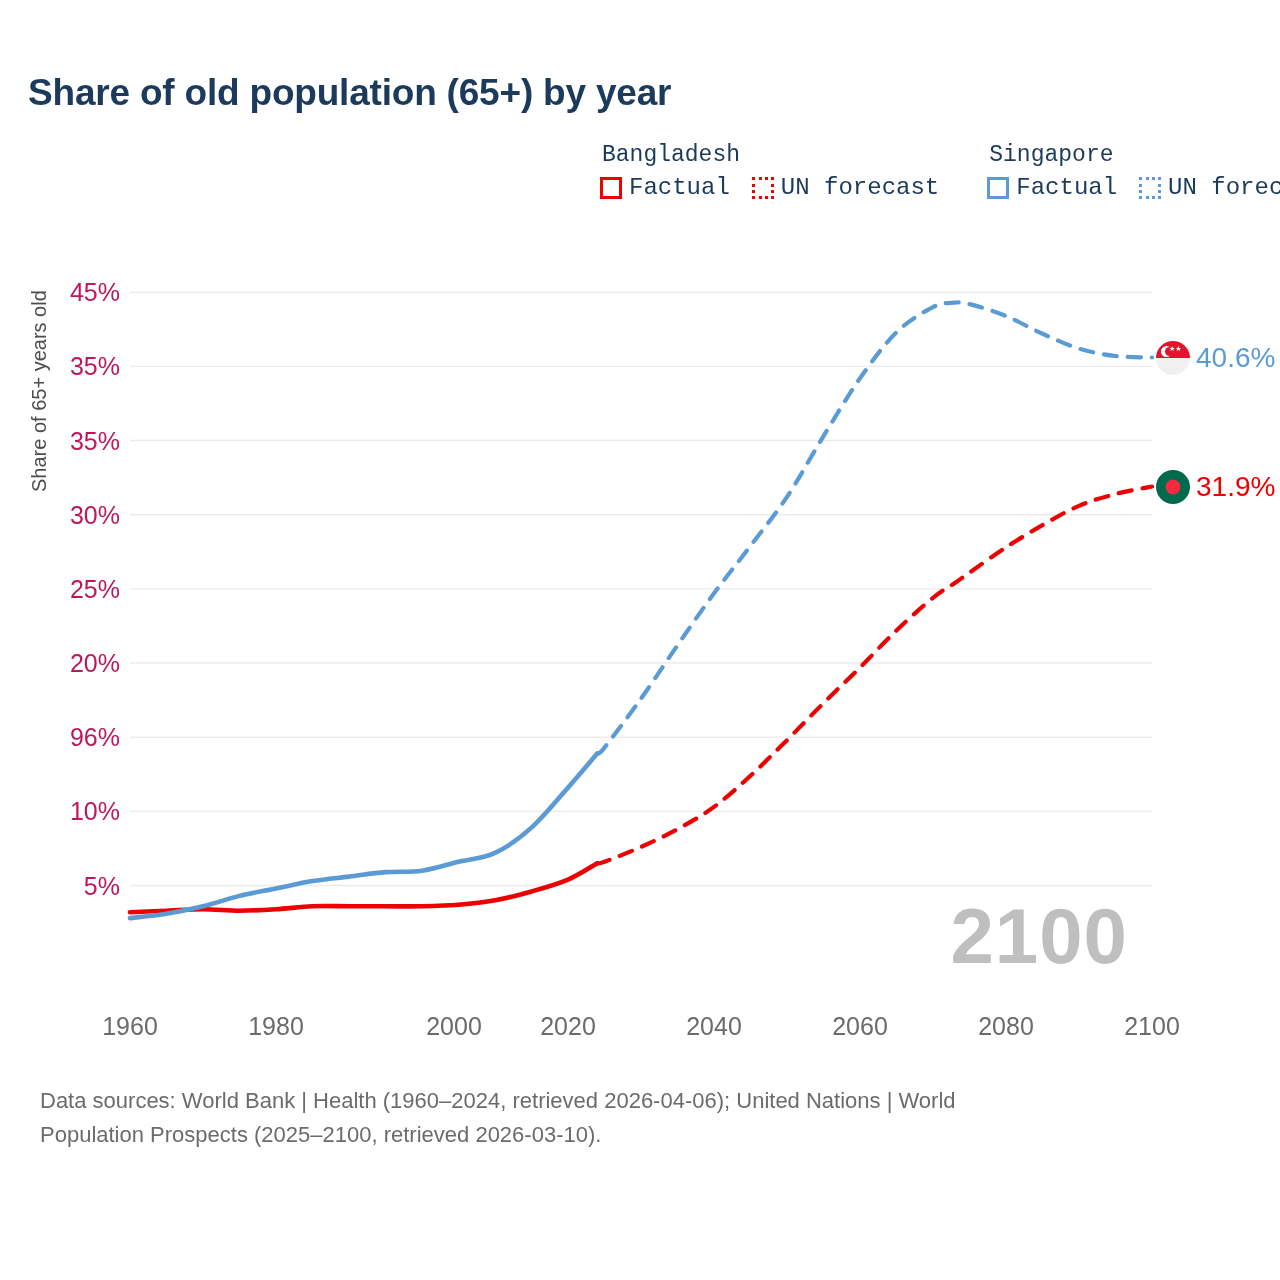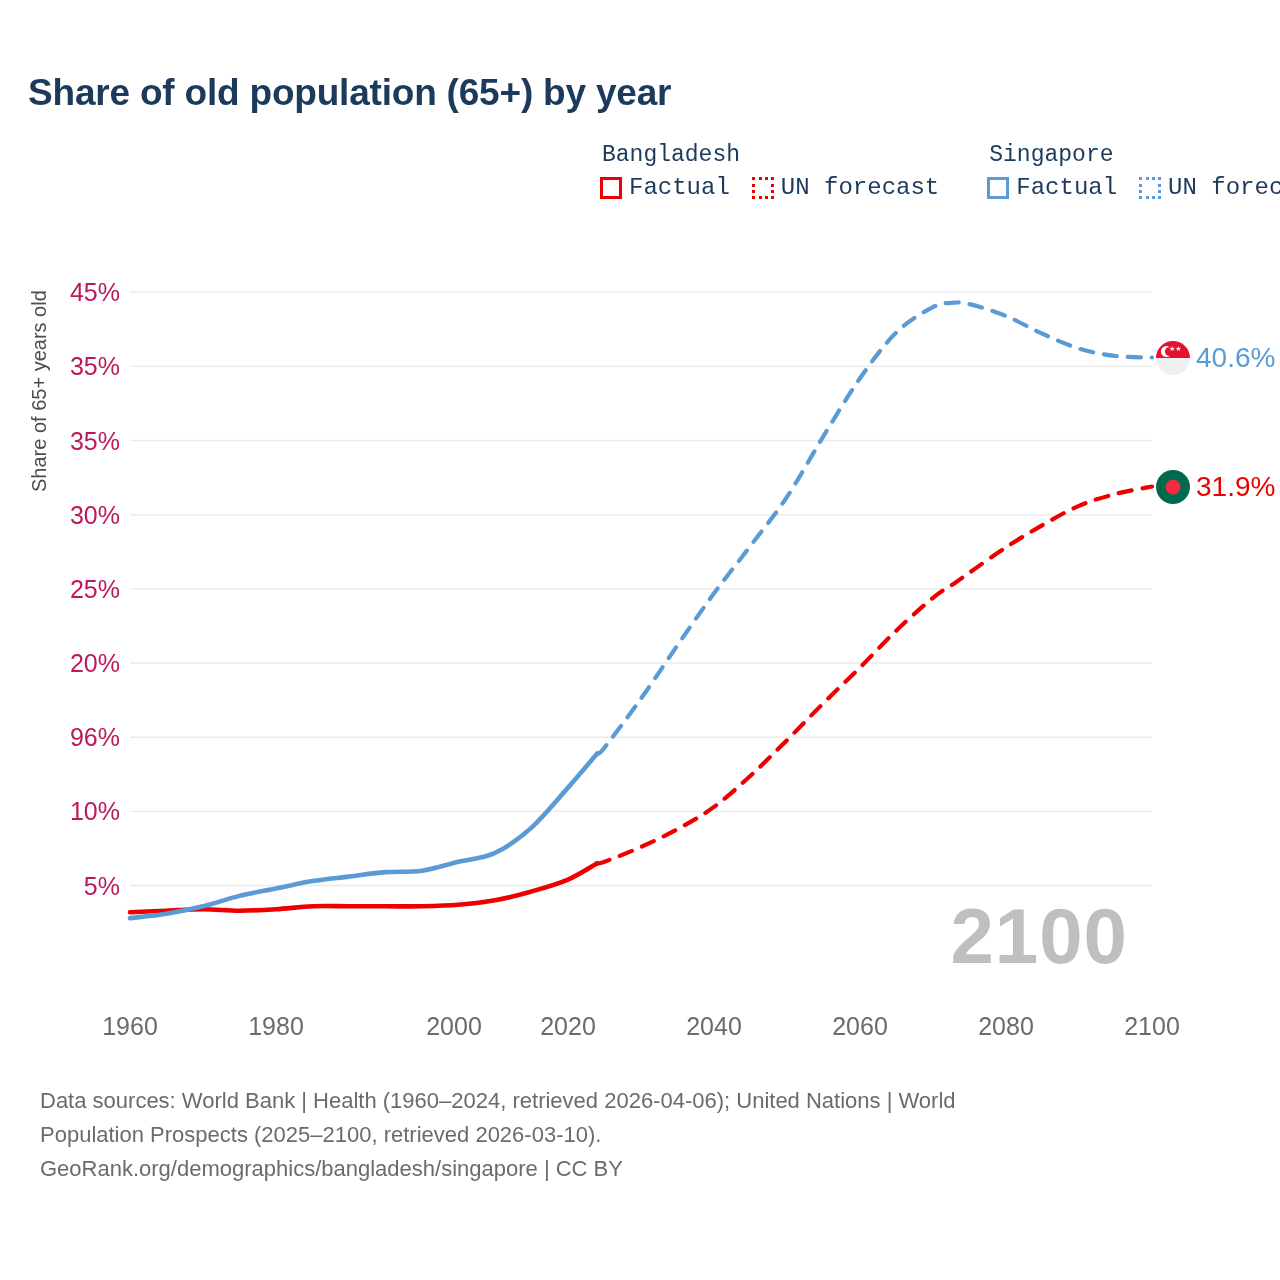--- a/index.html
+++ b/index.html
@@ -200,14 +200,13 @@
 <div class="endpoint" id="endpoint-bd" style="left: 1156px; top: 469.539px;">
   <span class="flag flag-bd">
     <span class="flag-bd-dot"></span>
   </span>
   <span class="endpoint-value val-bd">31.9%</span>
 </div>
 
 <div id="footer">
   <div>Data sources: World Bank | Health (1960–2024, retrieved 2026-04-06); United Nations | World</div>
   <div>Population Prospects (2025–2100, retrieved 2026-03-10).</div>
-  <div>GeoRank.org/demographics/bangladesh/singapore | CC BY</div>
 </div>
 
 </body></html>

